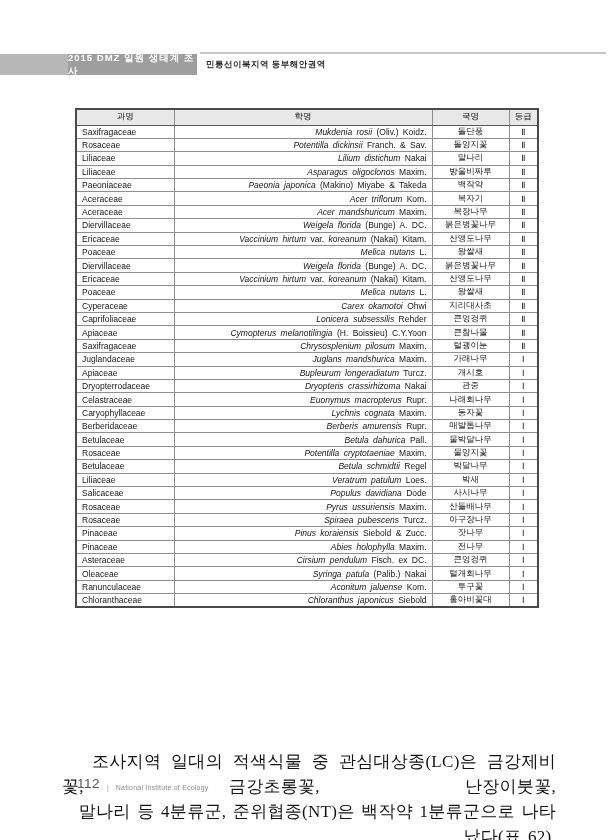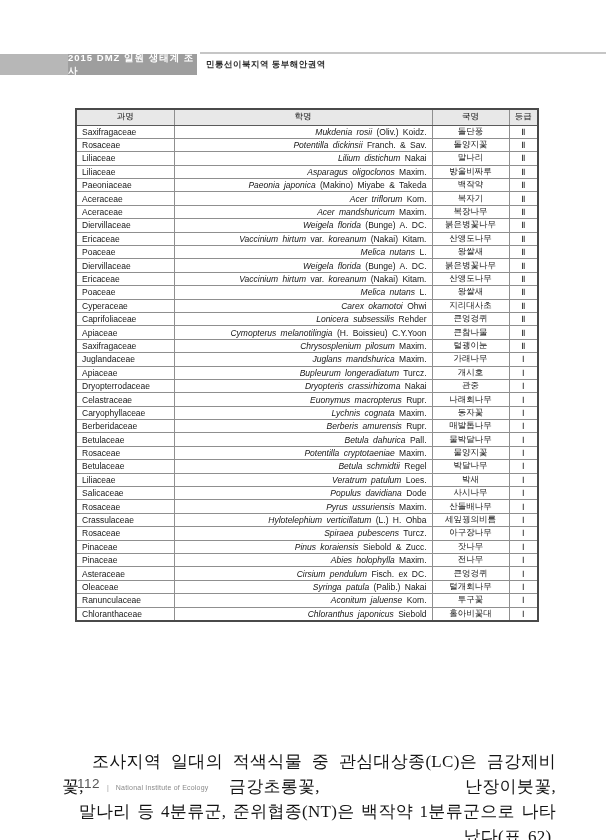--- a/index.html
+++ b/index.html
@@ -244,26 +244,20 @@
           <td class="col-korean">사시나무</td>
           <td class="col-grade">Ⅰ</td>
         </tr>
         <tr>
           <td class="col-family">Rosaceae</td>
           <td class="col-sci"><i>Pyrus ussuriensis</i><span> Maxim.</span></td>
           <td class="col-korean">산돌배나무</td>
           <td class="col-grade">Ⅰ</td>
         </tr>
         <tr>
-          <td class="col-family">Crassulaceae</td>
-          <td class="col-sci"><i>Hylotelephium verticillatum</i><span> (L.) H. Ohba</span></td>
-          <td class="col-korean">세잎꿩의비름</td>
-          <td class="col-grade">Ⅰ</td>
-        </tr>
-        <tr>
           <td class="col-family">Rosaceae</td>
           <td class="col-sci"><i>Spiraea pubescens</i><span> Turcz.</span></td>
           <td class="col-korean">아구장나무</td>
           <td class="col-grade">Ⅰ</td>
         </tr>
         <tr>
           <td class="col-family">Pinaceae</td>
           <td class="col-sci"><i>Pinus koraiensis</i><span> Siebold &amp; Zucc.</span></td>
           <td class="col-korean">잣나무</td>
           <td class="col-grade">Ⅰ</td>

